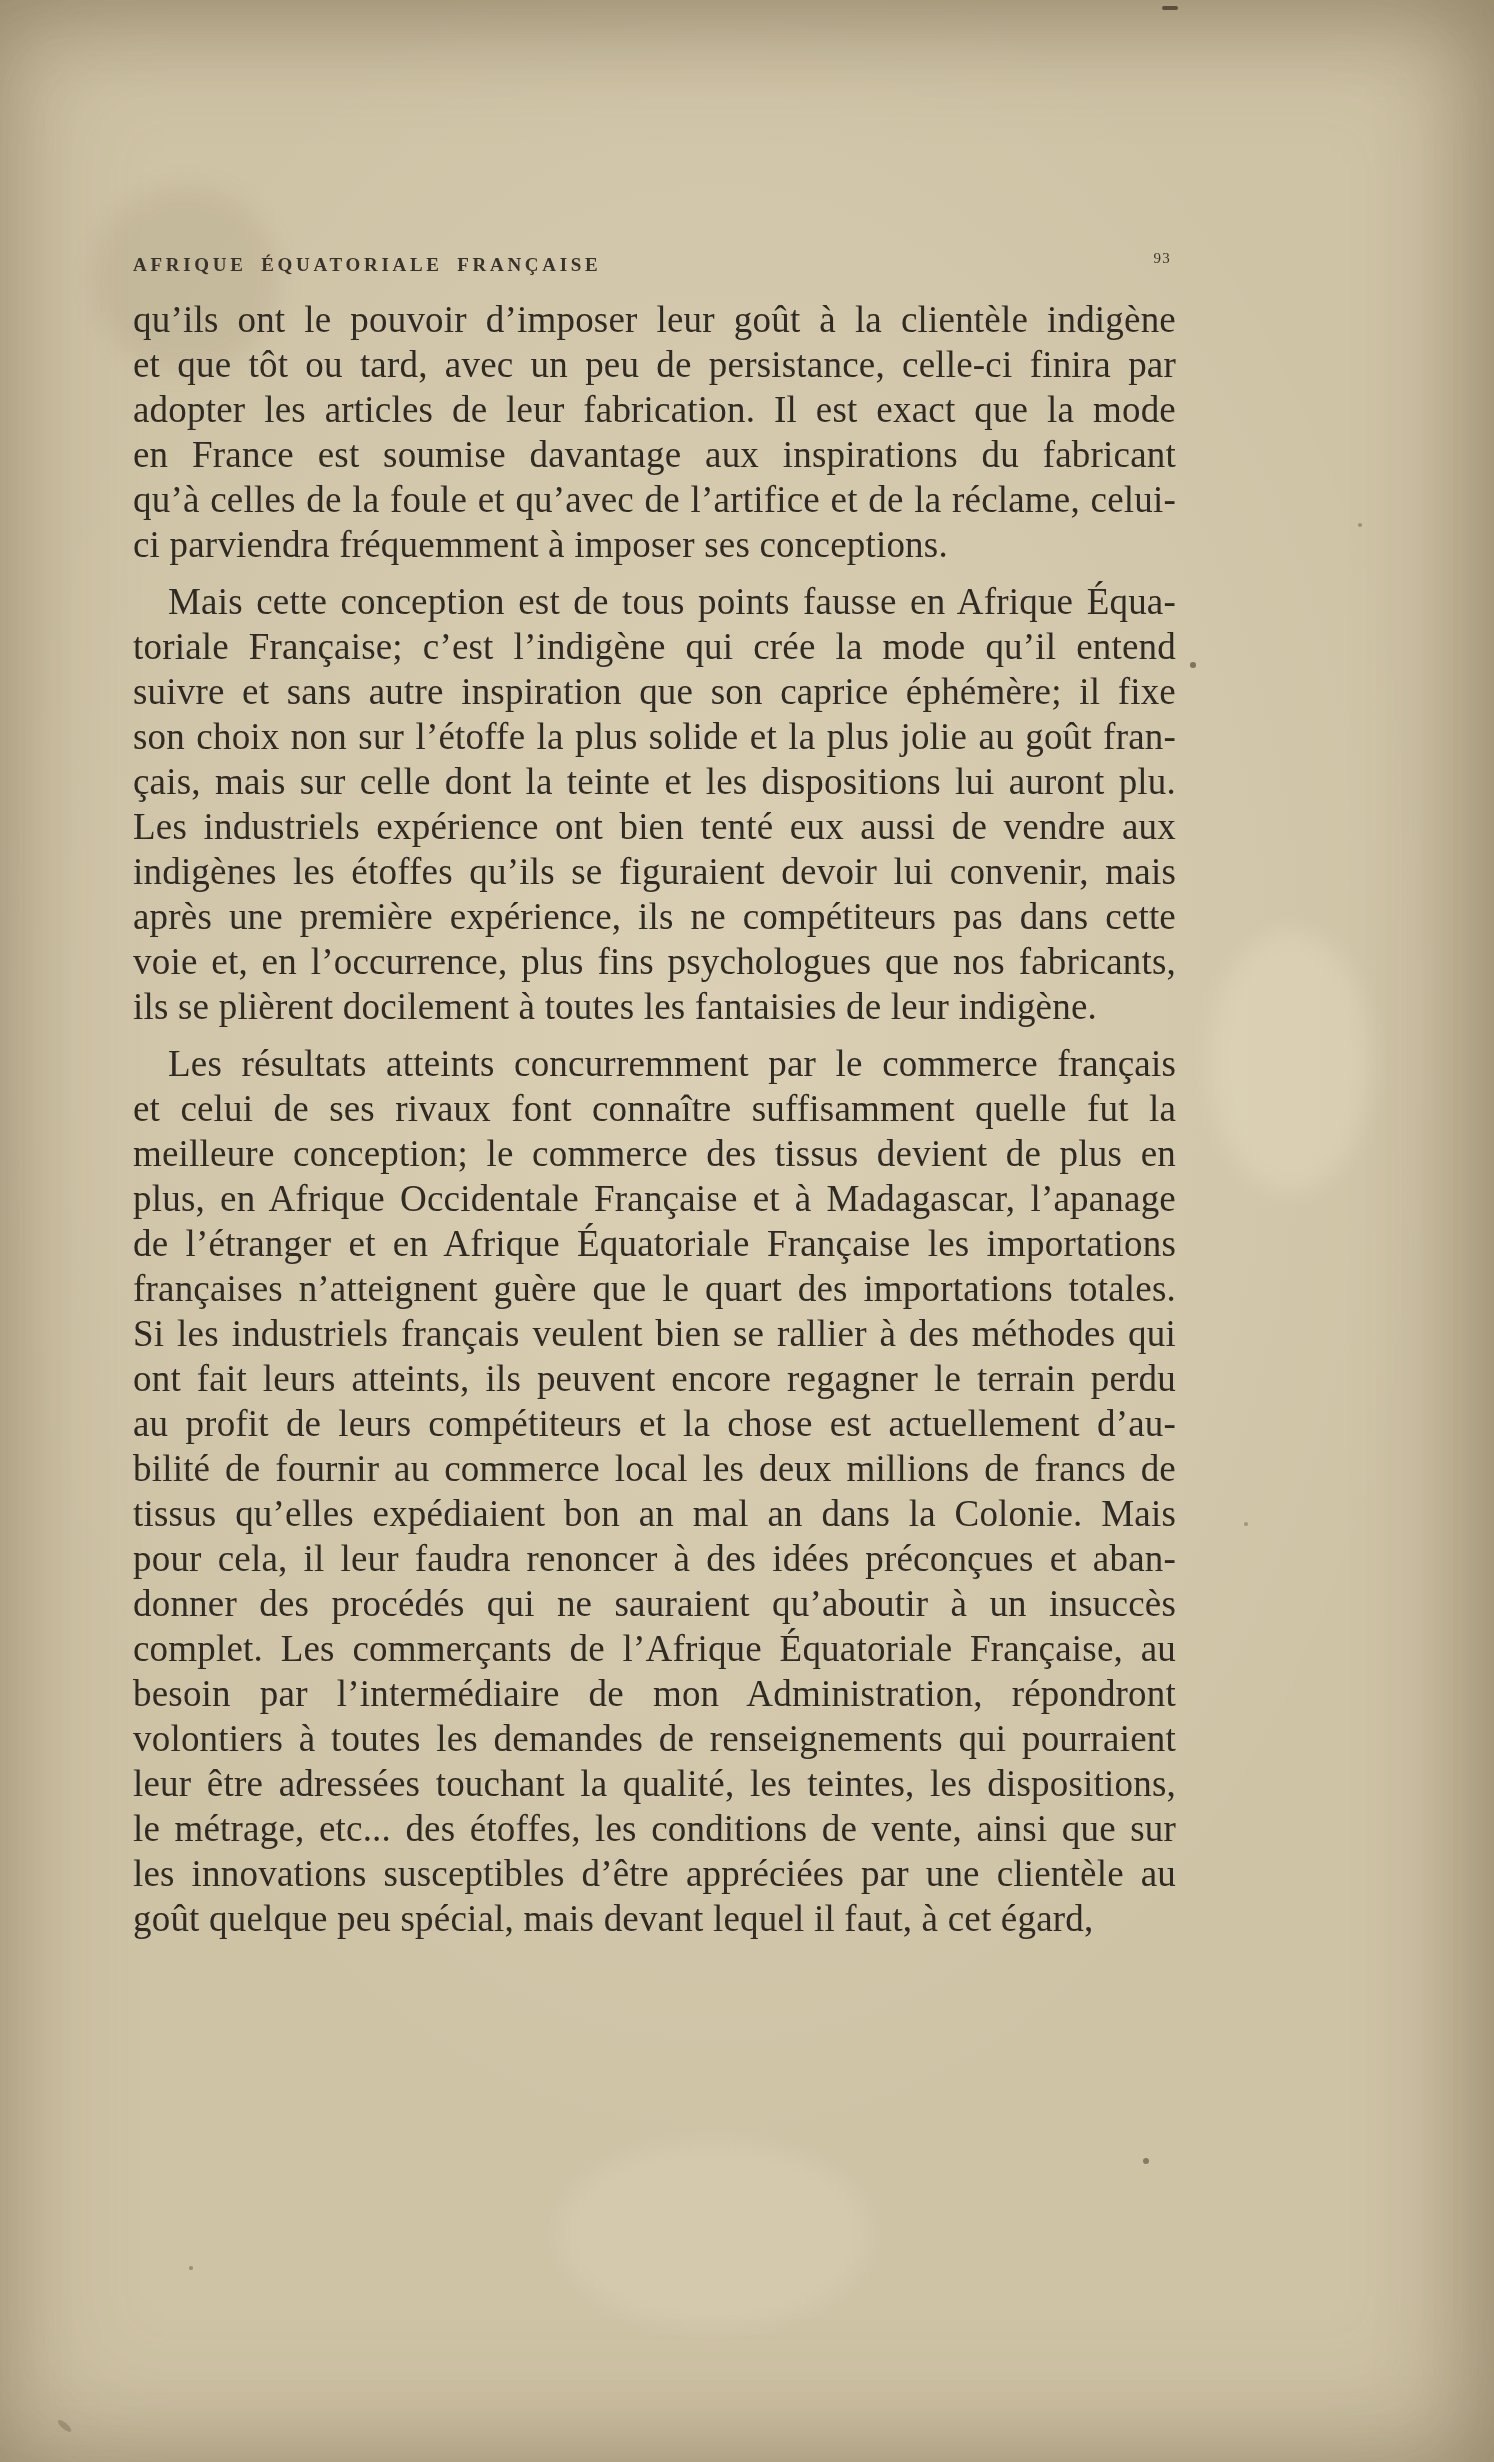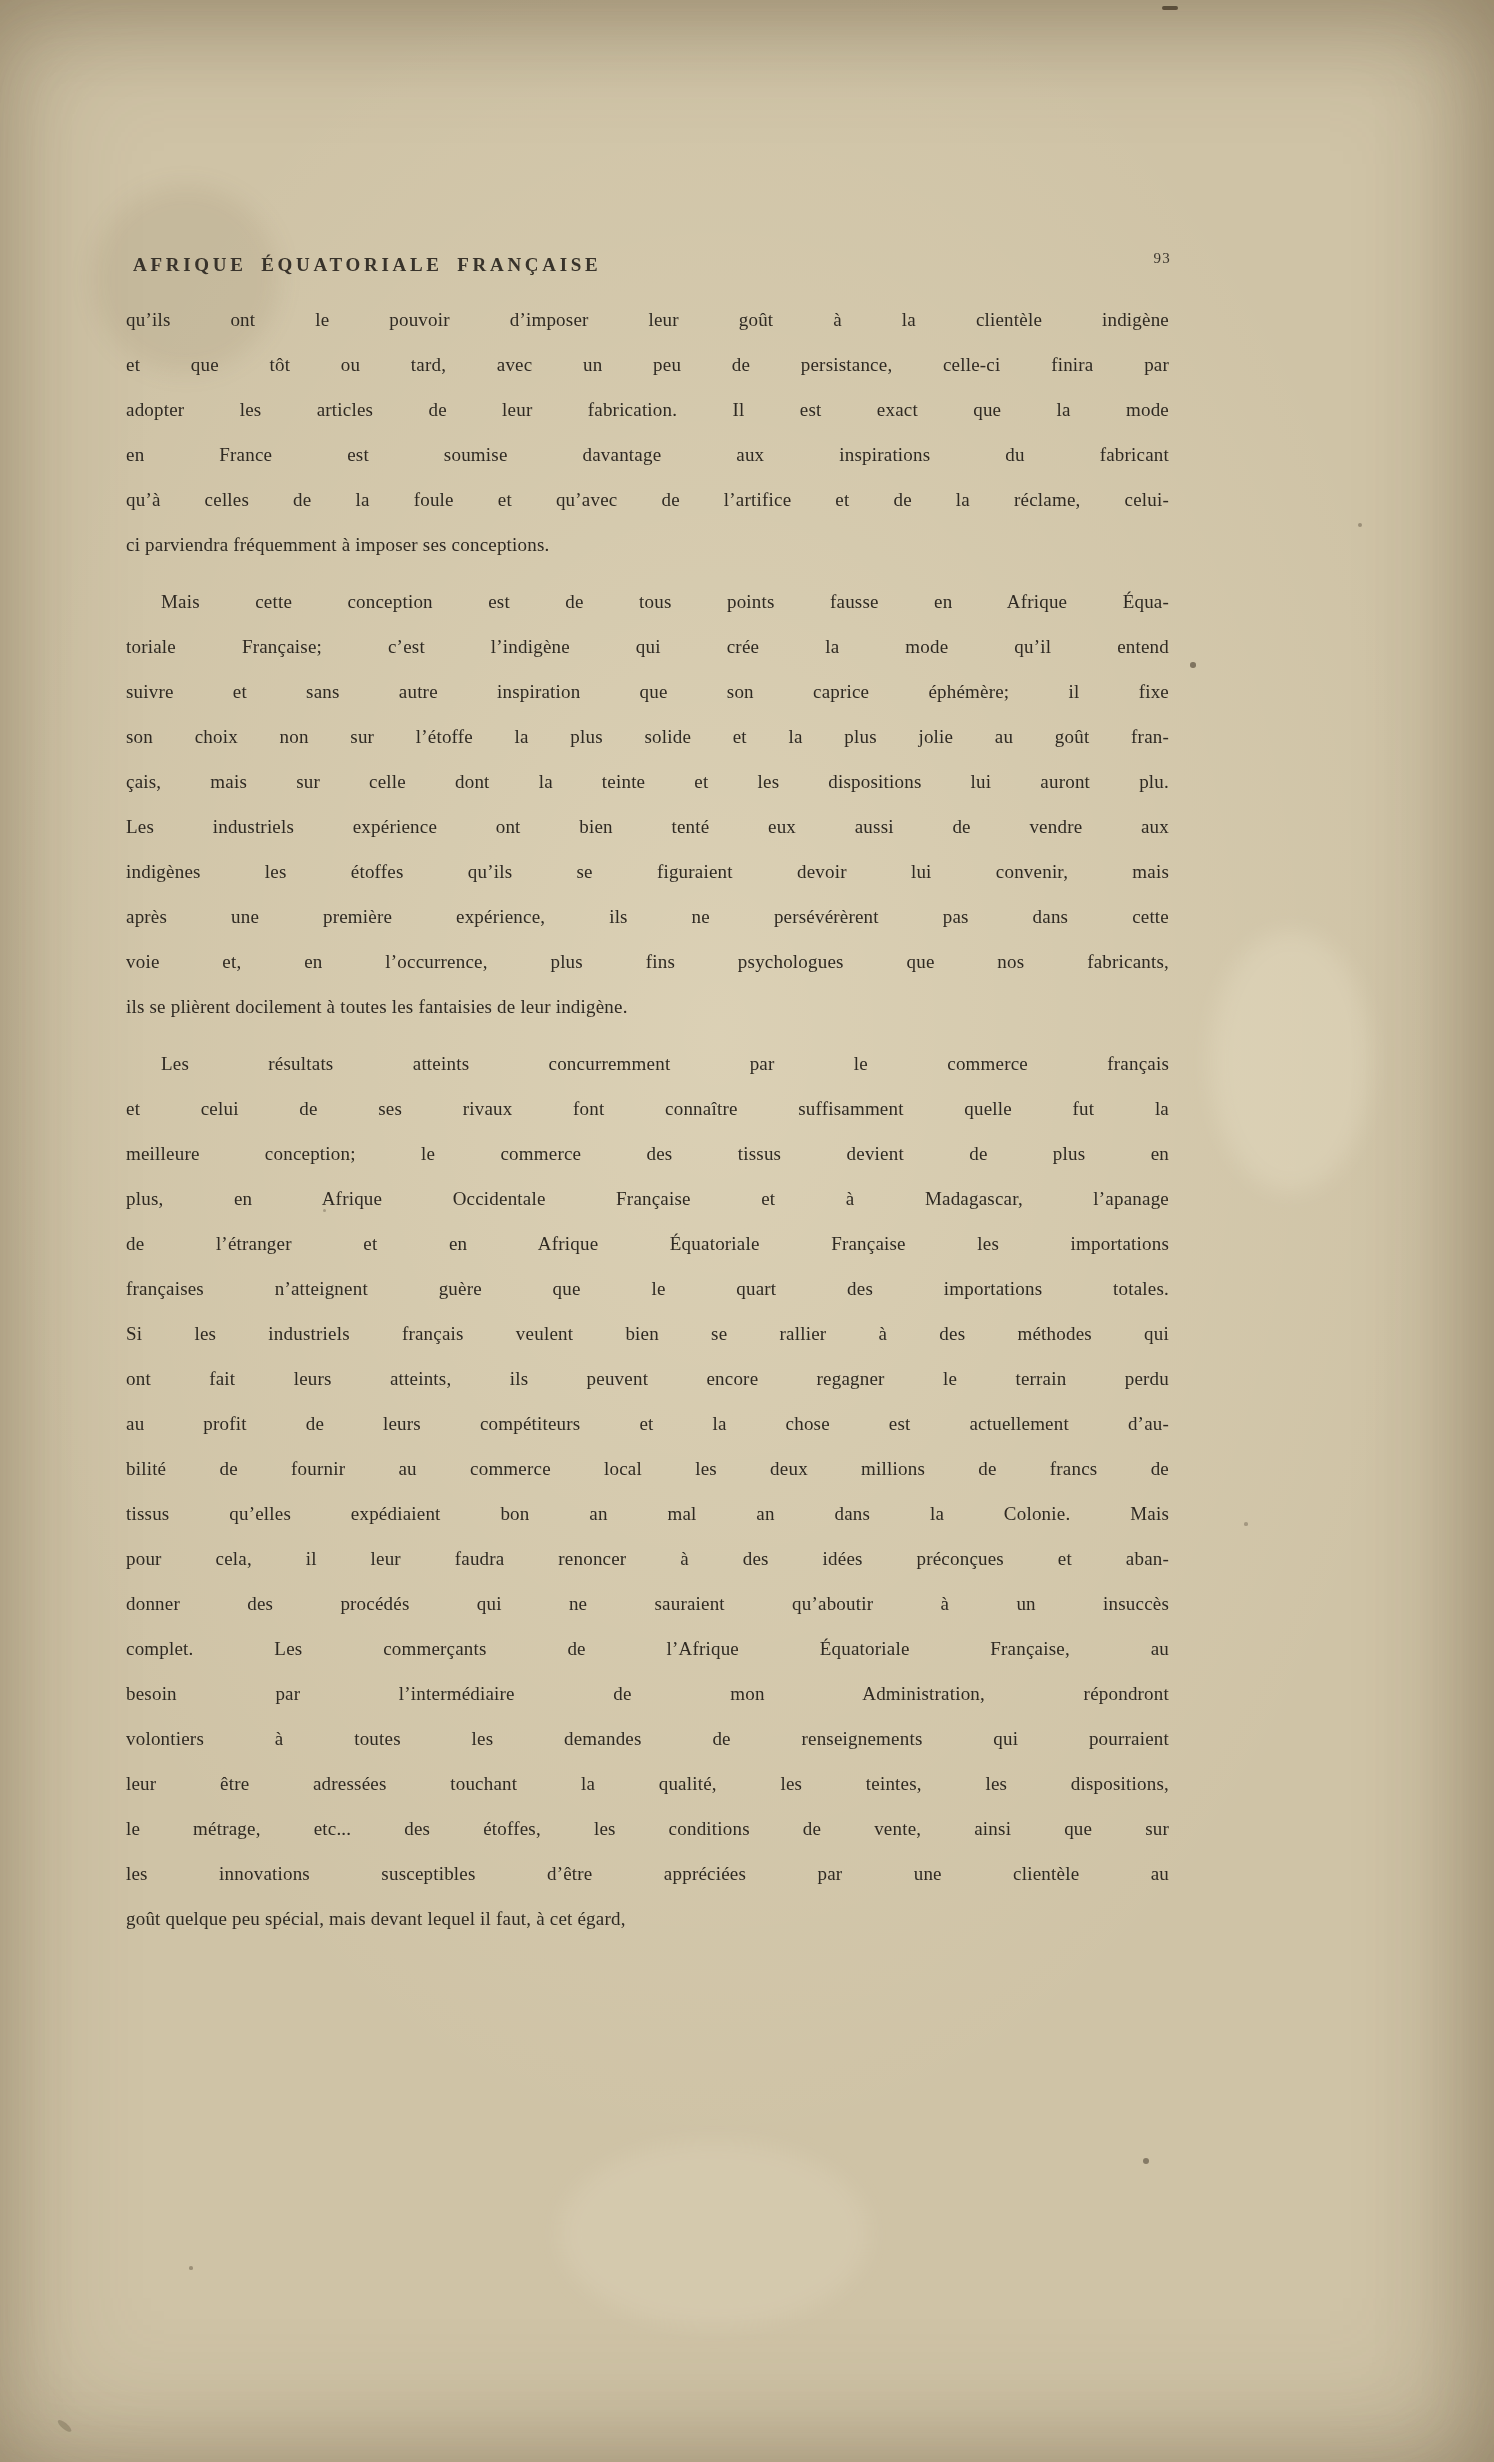--- a/index.html
+++ b/index.html
@@ -67,24 +67,24 @@
     position: absolute;
     right: 5px;
     top: -3.7px;
     font-size: 15px;
     letter-spacing: 1.2px;
     color: #3b362e;
   }
 
   .page-text {
     position: absolute;
-    left: 126px;
+    left: 133px;
     top: 297px;
     width: 1043px;
-    font-size: 19px;
+    font-size: 37px;
     line-height: 45px;
     letter-spacing: 0.2px;
   }
   .paragraph { margin: 0; }
   .line {
     white-space: nowrap;
     text-align: justify;
     text-align-last: justify;
     height: 45px;
     overflow: visible;
@@ -129,21 +129,21 @@
         <div class="line last">ci parviendra fréquemment à imposer ses conceptions.</div>
       </div>
       <div class="paragraph">
         <div class="line indent">Mais cette conception est de tous points fausse en Afrique Équa-</div>
         <div class="line">toriale Française; c’est l’indigène qui crée la mode qu’il entend</div>
         <div class="line">suivre et sans autre inspiration que son caprice éphémère; il fixe</div>
         <div class="line">son choix non sur l’étoffe la plus solide et la plus jolie au goût fran-</div>
         <div class="line">çais, mais sur celle dont la teinte et les dispositions lui auront plu.</div>
         <div class="line">Les industriels expérience ont bien tenté eux aussi de vendre aux</div>
         <div class="line">indigènes les étoffes qu’ils se figuraient devoir lui convenir, mais</div>
-        <div class="line">après une première expérience, ils ne persévérèrent pas dans cette</div>
+        <div class="line">après une première expérience, ils ne compétiteurs pas dans cette</div>
         <div class="line">voie et, en l’occurrence, plus fins psychologues que nos fabricants,</div>
         <div class="line last">ils se plièrent docilement à toutes les fantaisies de leur indigène.</div>
       </div>
       <div class="paragraph">
         <div class="line indent">Les résultats atteints concurremment par le commerce français</div>
         <div class="line">et celui de ses rivaux font connaître suffisamment quelle fut la</div>
         <div class="line">meilleure conception; le commerce des tissus devient de plus en</div>
         <div class="line">plus, en Afrique Occidentale Française et à Madagascar, l’apanage</div>
         <div class="line">de l’étranger et en Afrique Équatoriale Française les importations</div>
         <div class="line">françaises n’atteignent guère que le quart des importations totales.</div>

